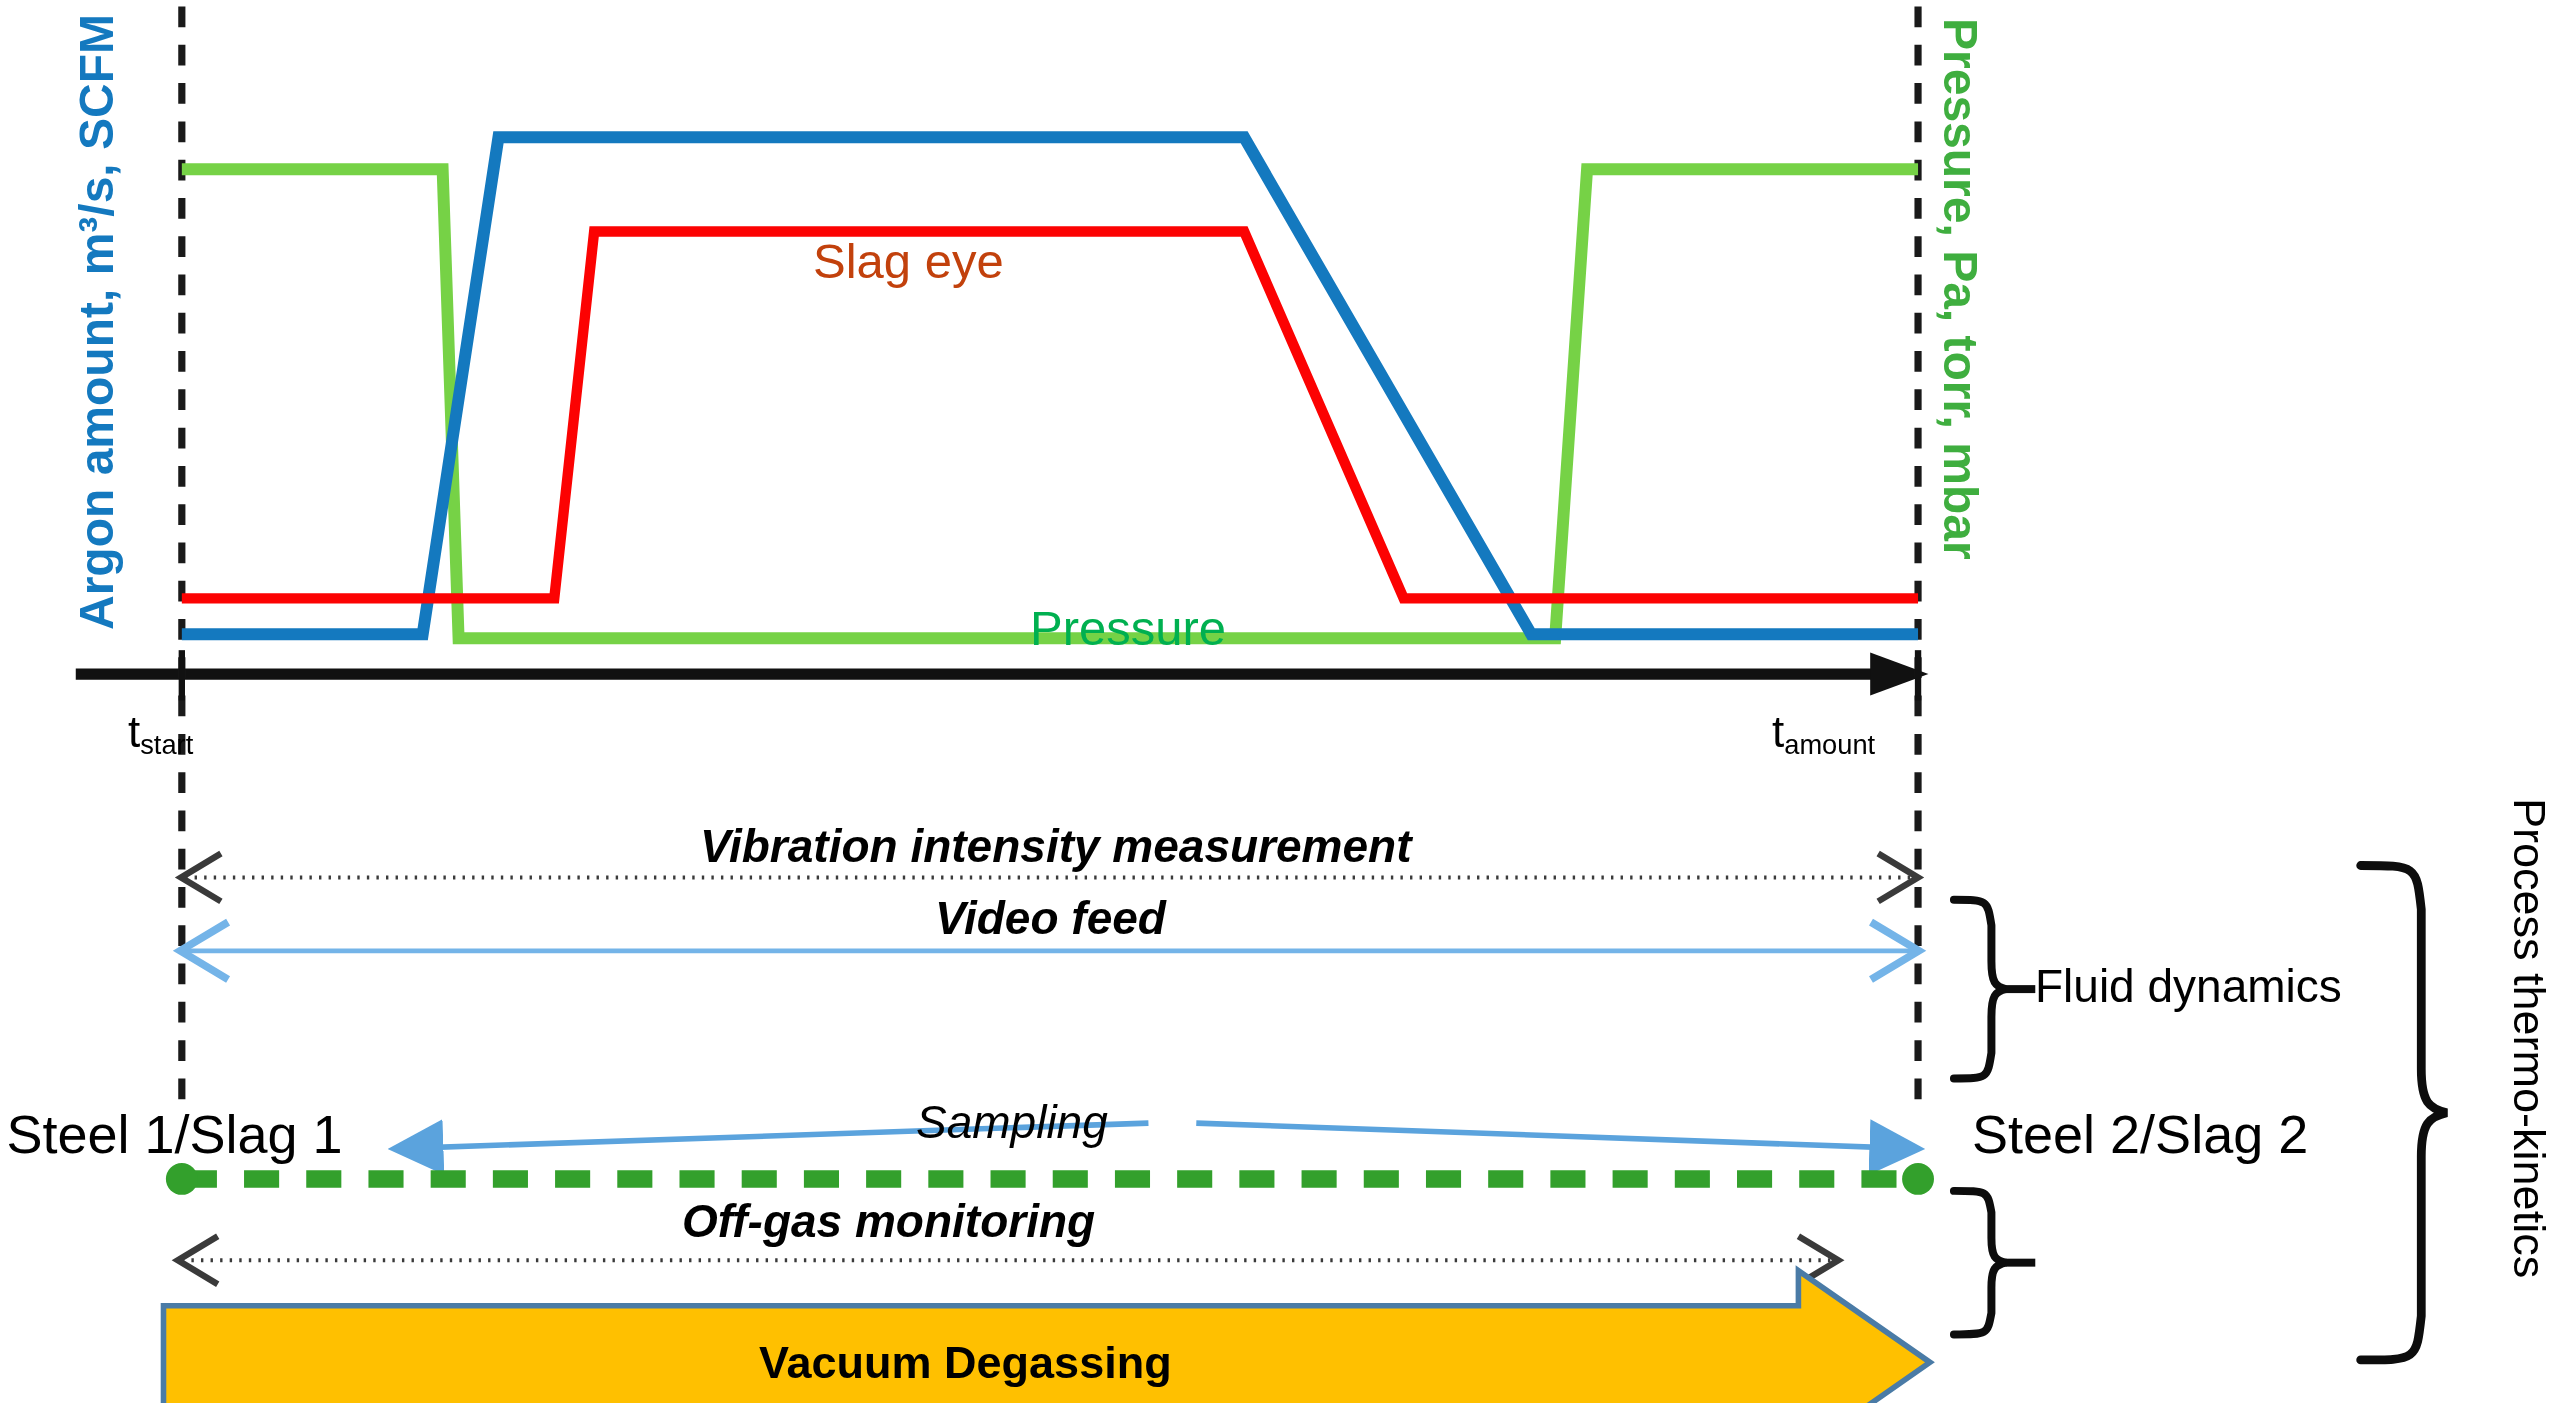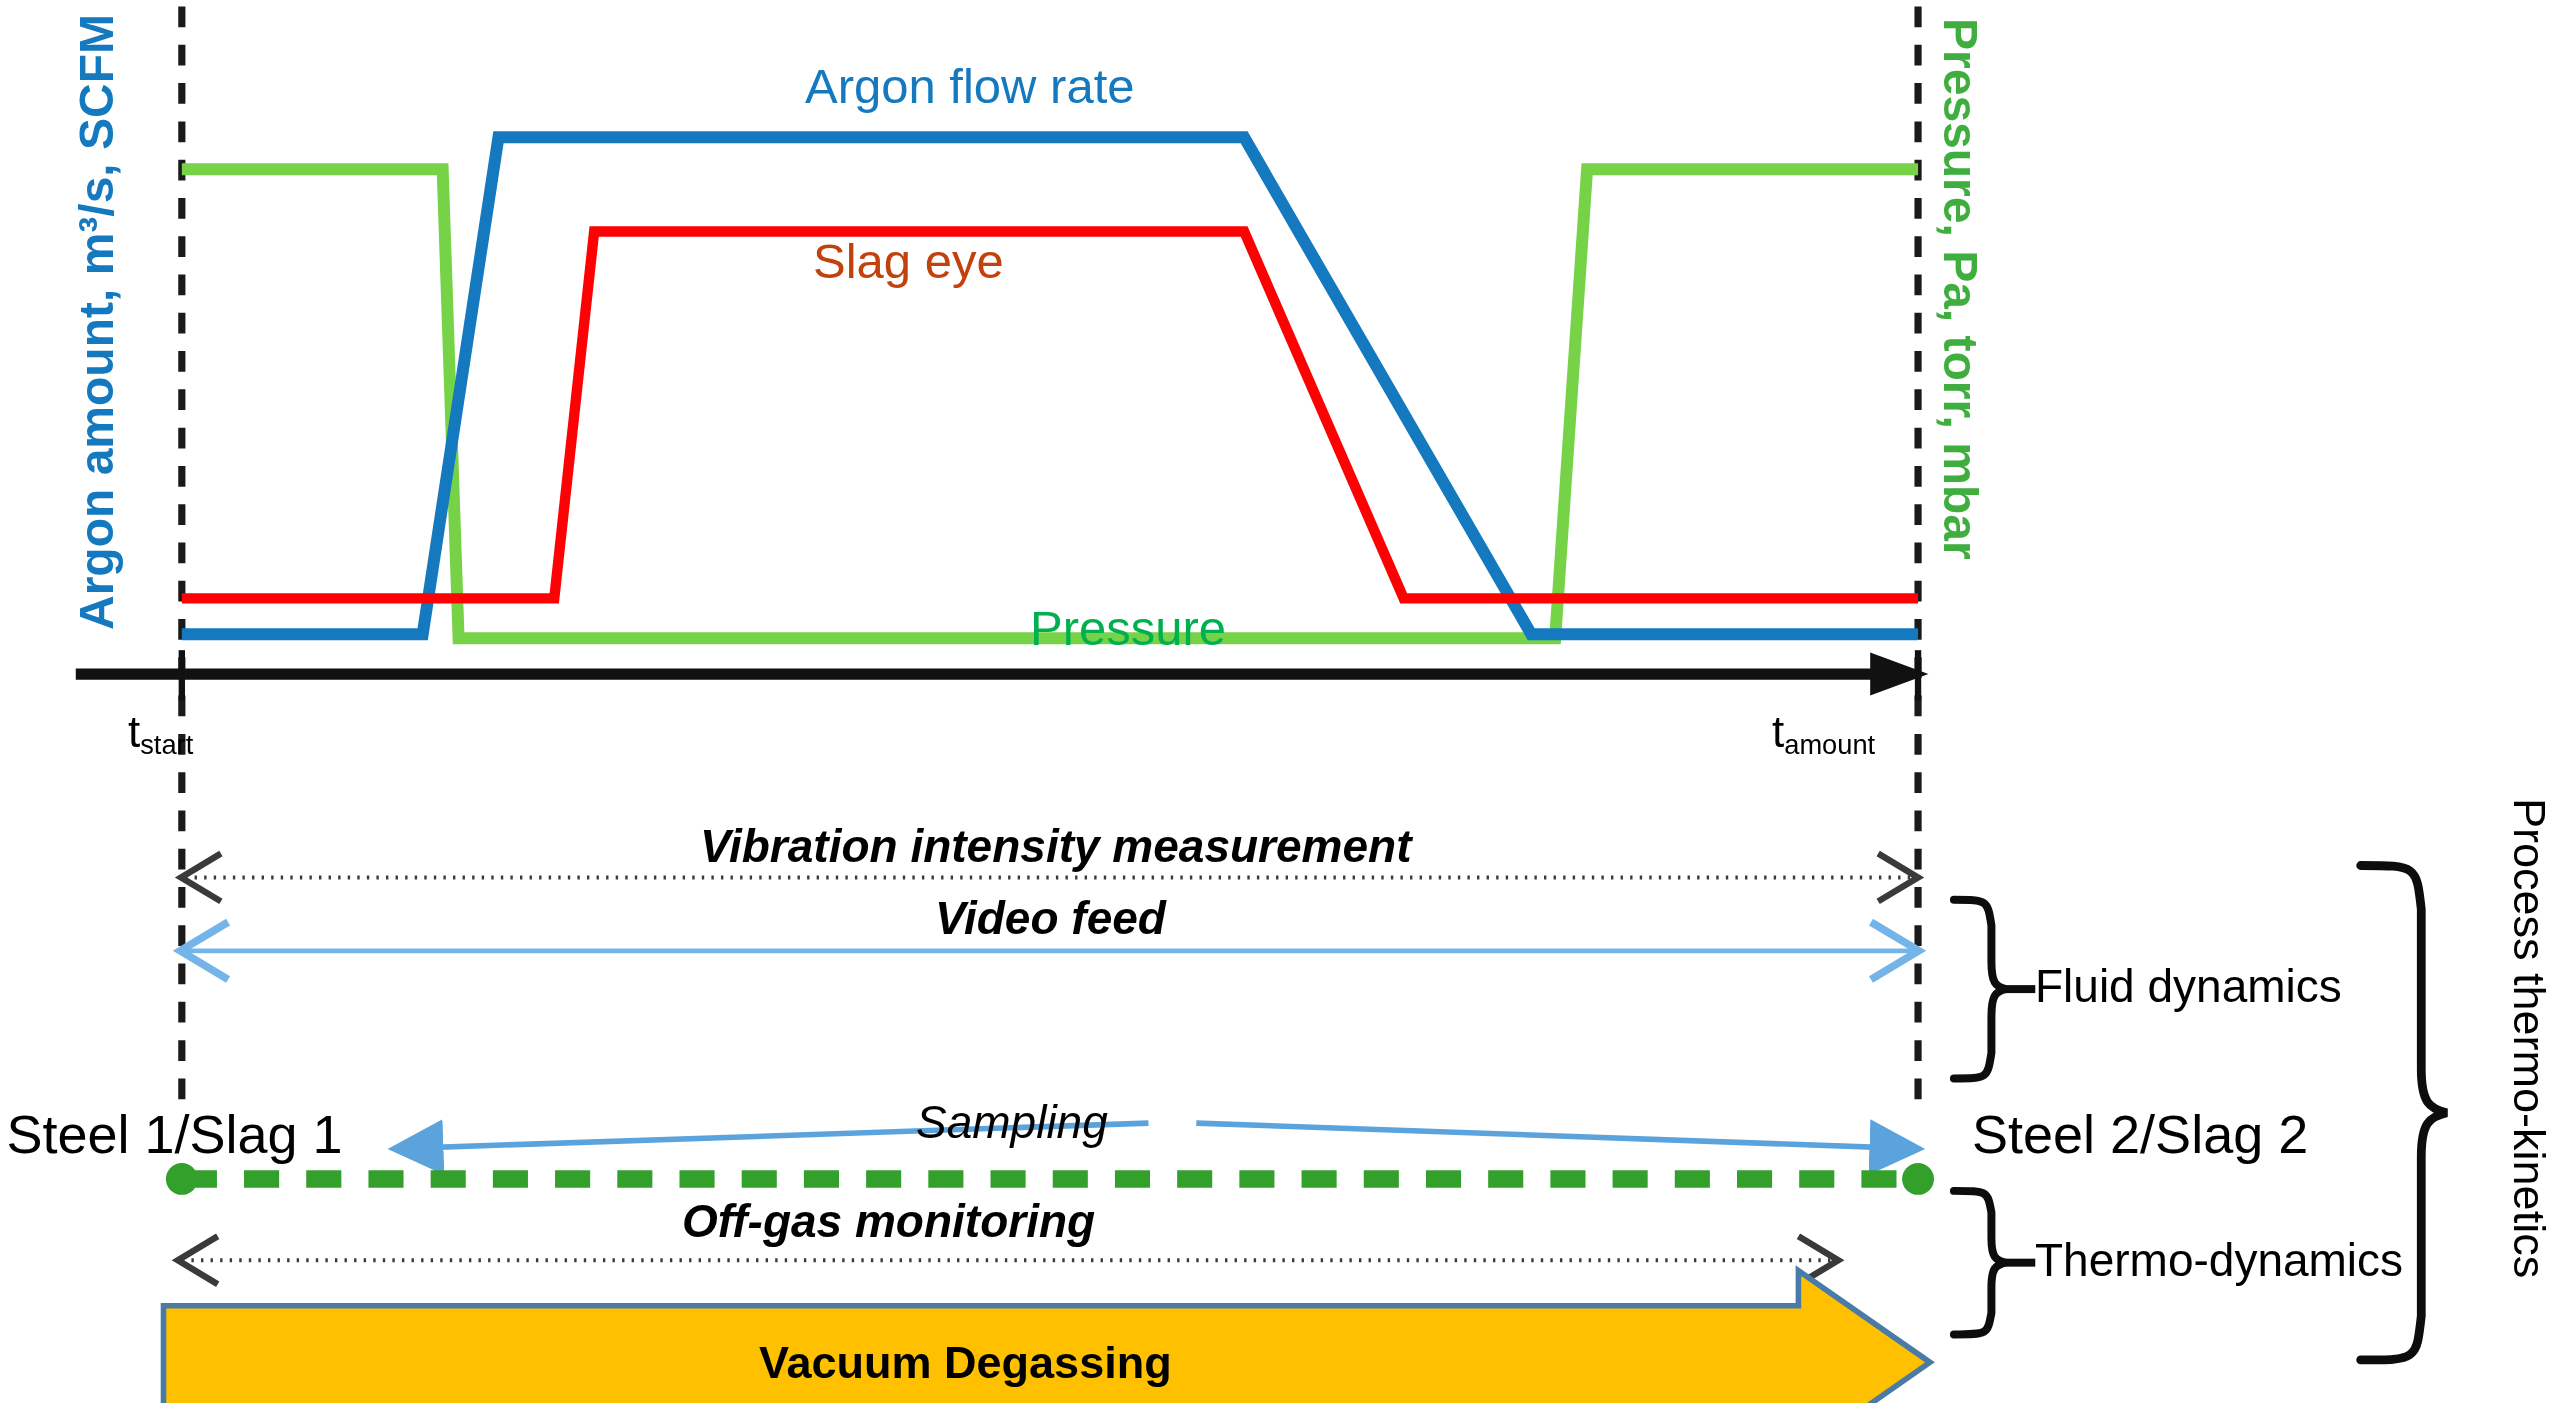--- a/index.html
+++ b/index.html
@@ -114,21 +114,20 @@
     <path d="M2960,1085 C3030,1085 3030,1085 3036,1140
          L3036,1340 C3036,1382 3046,1390 3068,1395
          C3046,1400 3036,1408 3036,1450
          L3036,1650 C3030,1705 3030,1705 2960,1705" fill="none" stroke="#0d0d0d" stroke-width="11" stroke-linecap="round"></path>
   </svg>
 
   <div class="lbl axis-left" style="left:73px; top:630px;">Argon amount, m³/s, SCFM</div>
 
   <div class="lbl axis-right" style="left:1984px; top:17.5px;">Pressure, Pa, torr, mbar</div>
 
-  <div class="lbl series-lbl c-blue" style="left:805px; top:62px;">Argon flow rate</div>
 
   <div class="lbl series-lbl c-red" style="left:813px; top:237px;">Slag eye</div>
 
   <div class="lbl series-lbl c-green" style="left:1030px; top:576px;margin-top:28px;">Pressure</div>
 
   <div class="lbl tmark" style="left:128px; top:710px;">
     <span>t</span><sub>start</sub>
   </div>
 
   <div class="lbl tmark" style="left:1772px; top:710px;">
@@ -144,18 +143,17 @@
   <div class="lbl plain" style="left:1972px; top:1107px;">Steel 2/Slag 2</div>
 
   <div class="lbl anno" style="left:916px; top:1099px; font-weight:normal;">Sampling</div>
 
   <div class="lbl anno" style="left:682px; top:1198px;">Off-gas monitoring</div>
 
   <div class="lbl vac-lbl" style="left:759px; top:1340px;">Vacuum Degassing</div>
 
   <div class="lbl brace-lbl" style="left:2035px; top:963px;">Fluid dynamics</div>
 
-  <div class="lbl brace-lbl" style="left:2035px; top:1237px;">Thermo-dynamics</div>
 
   <div class="lbl rot-lbl" style="left:2552px; top:798px;">Process thermo-kinetics</div>
 
 </div>
 
 
 </body></html>

